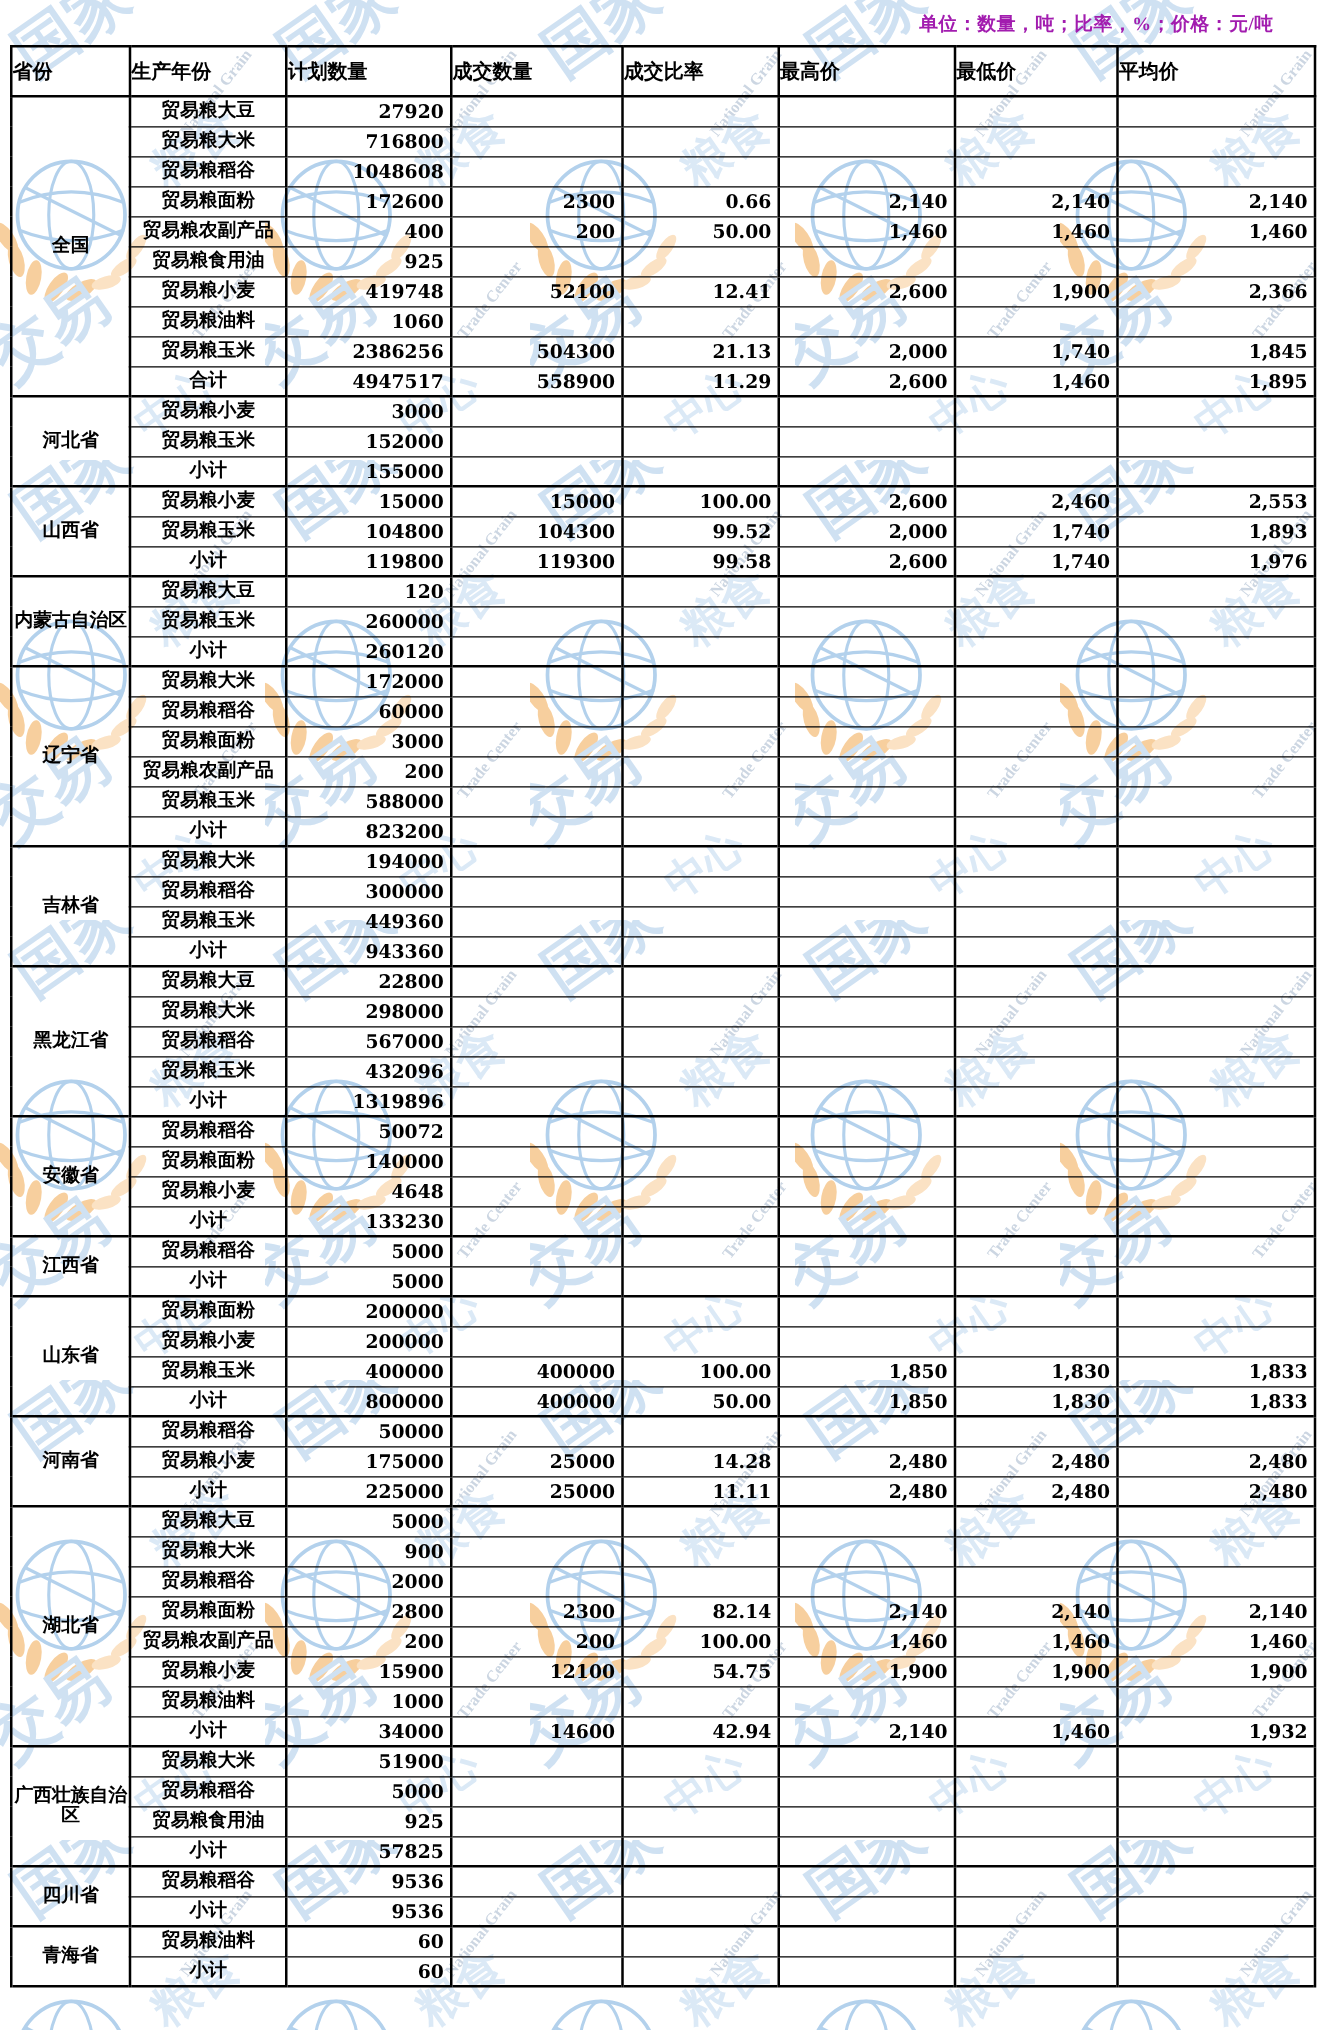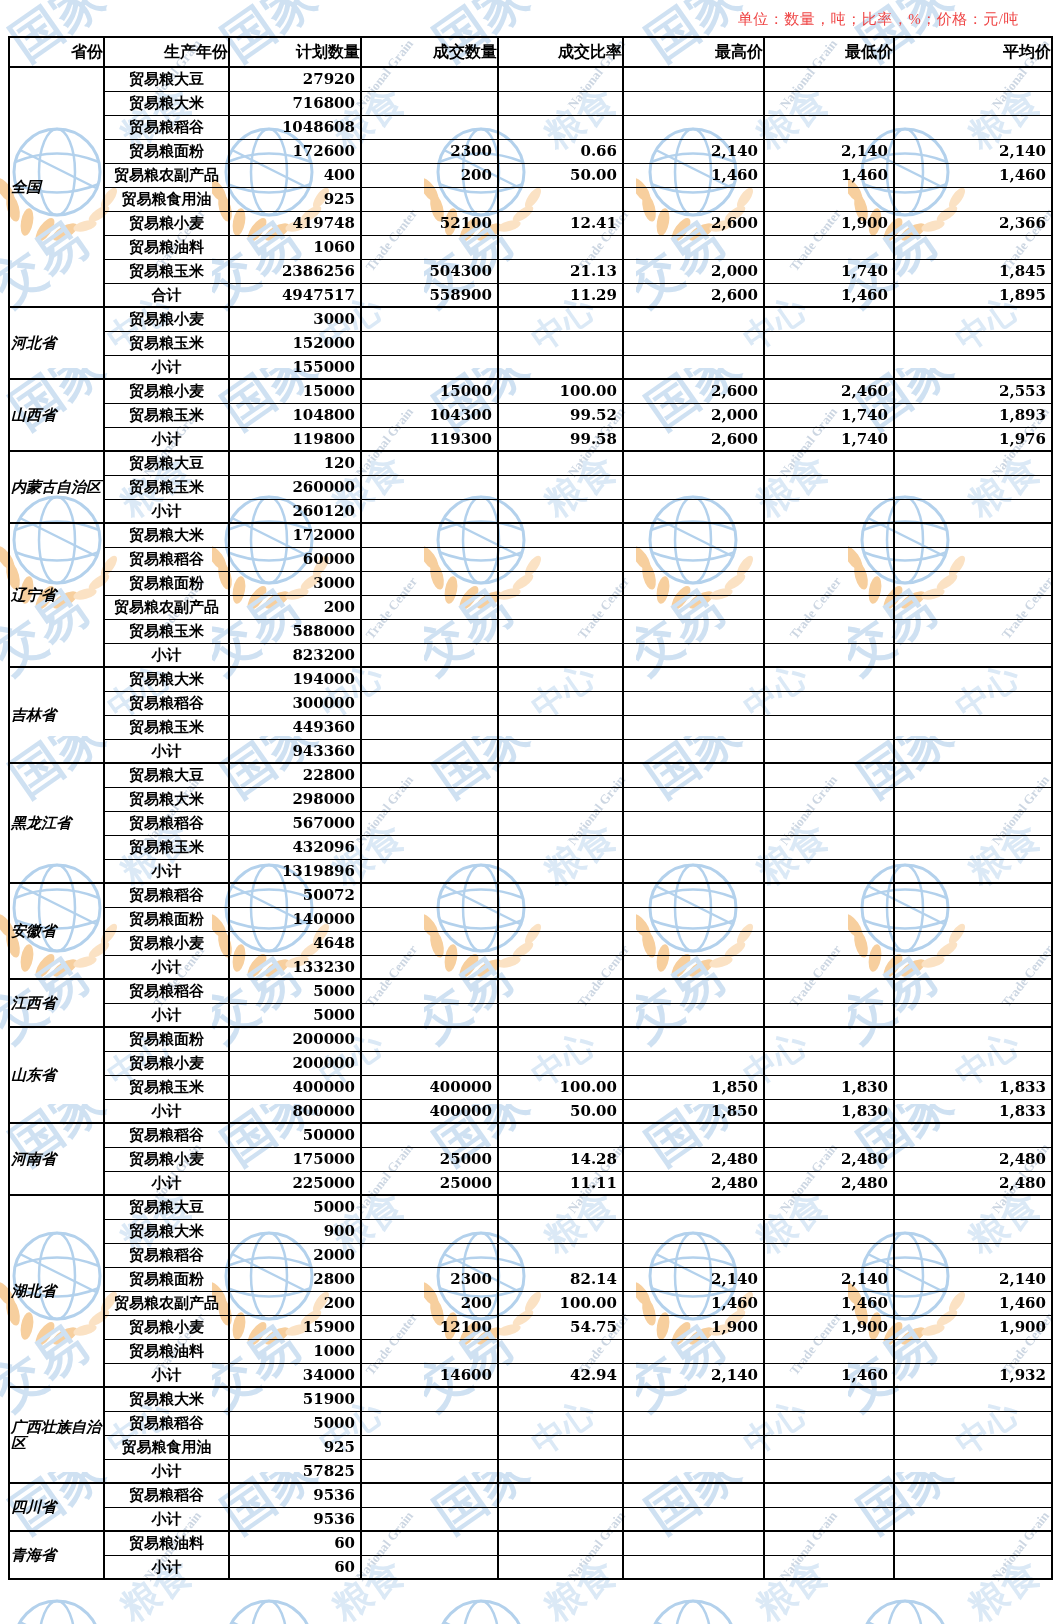--- a/index.html
+++ b/index.html
@@ -1,30 +1,30 @@
 <!DOCTYPE html>
 <html><head>
 <meta charset="utf-8">
 <style>
   * { margin:0; padding:0; box-sizing:border-box; }
   html,body { width:1059px; height:1624px; background:#ffffff; overflow:hidden;
     font-family:"Liberation Serif","DejaVu Serif",serif; }
   #watermark { position:absolute; top:0; left:0; width:1059px; height:1624px; z-index:0; }
   #unit-note { position:absolute; top:10px; right:40px; z-index:2;
-    font-size:15px; font-weight:normal; color:#ef4444; letter-spacing:0.5px; }
+    font-size:15px; font-weight:bold; color:#a21caf; letter-spacing:0.5px; }
   table#grain-table { position:absolute; top:36px; left:8px; z-index:1;
     width:1043px; border-collapse:collapse; table-layout:fixed;
     border:2px solid #000; background:transparent; }
   th, td { border-left:2px solid #000; border-right:2px solid #000;
     border-top:1px solid #000; border-bottom:1px solid #000;
     color:#000; overflow:hidden; }
-  thead th { height:30px; font-size:16px; font-weight:bold; text-align:right;
+  thead th { height:40px; font-size:16px; font-weight:bold; text-align:left;
     border-top:2px solid #000; border-bottom:2px solid #000;font-family:Liberation Mono, monospace; }
   tbody td { height:24px; font-size:15px; font-weight:bold; line-height:16px; }
-  td.province { text-align:left; vertical-align:middle; padding:0 1px;font-style:italic; }
+  td.province { text-align:center; vertical-align:middle; padding:0 1px; }
   td.item { text-align:center; }
   td.num { text-align:right; padding-right:5px; font-family:"DejaVu Serif","Liberation Serif",serif; }
   tr.group-start td { border-top:2px solid #000; }
 </style>
 </head>
 <body>
 
 <svg id="watermark" width="1059" height="1624" xmlns="http://www.w3.org/2000/svg">
   <defs>
     <pattern id="wm" x="0" y="0" width="212" height="368" patternUnits="userSpaceOnUse">

